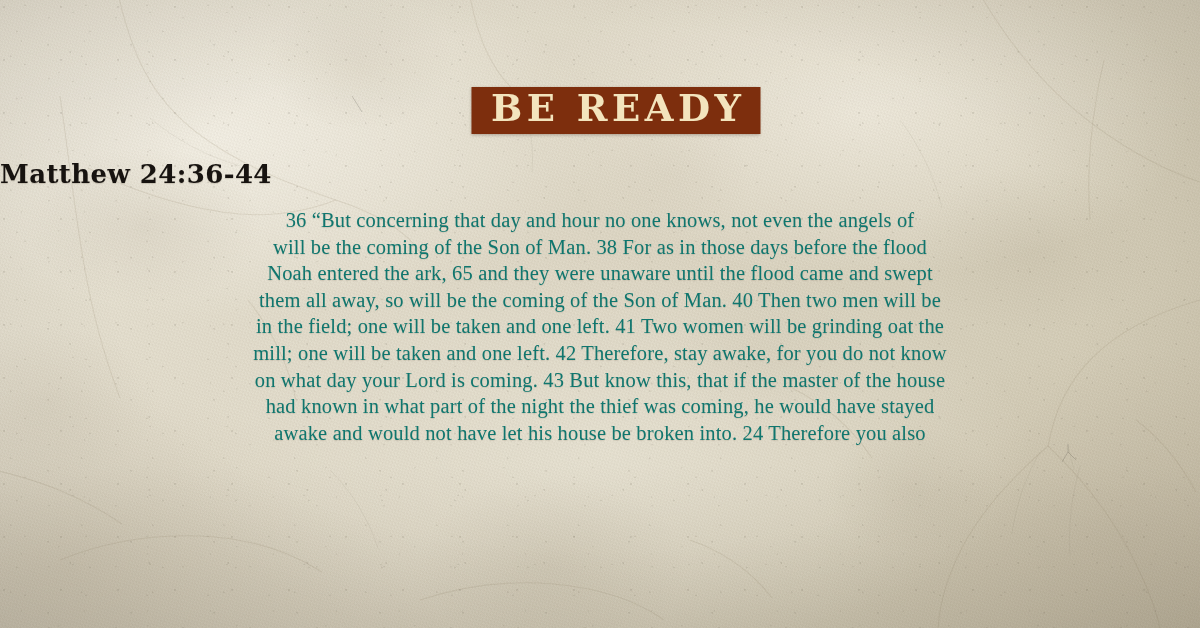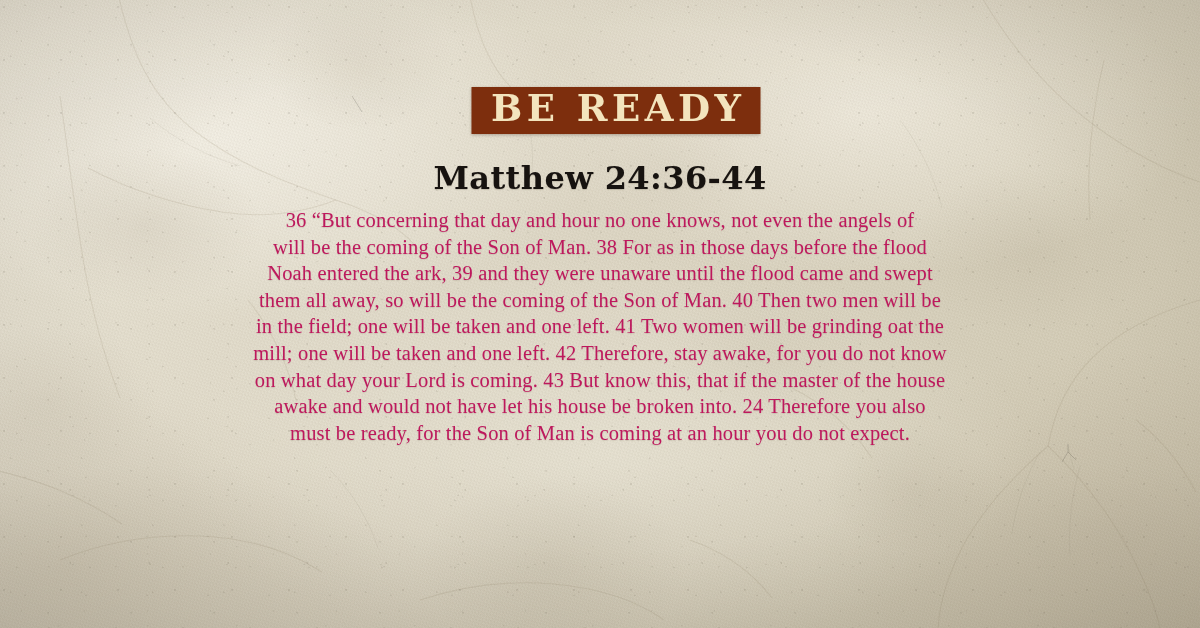--- a/index.html
+++ b/index.html
@@ -128,38 +128,37 @@
     text-indent: 4.5px;
     white-space: nowrap;
   }
 
   
   .reference {
     position: absolute;
     left: 0;
     right: 0;
     top: 159px;
-    text-align: center;
     color: #171310;
     font-family: "DejaVu Serif", "Liberation Serif", serif;
-    font-size: 32px;
+    font-size: 26px;
     font-weight: 700;
     letter-spacing: 0.4px;
     text-shadow: 0 1px 1px rgba(120,108,88,0.28);
   }
 
   
   .passage {
     position: absolute;
     left: 50%;
     transform: translateX(-50%);
     top: 207px;
     width: 840px;
     text-align: center;
-    color: #be185d;
+    color: #0f766e;
     font-family: "Liberation Serif", "DejaVu Serif", serif;
     font-size: 20.5px;
     line-height: 26.6px;
     letter-spacing: 0.15px;
     text-shadow: 0 1px 1px rgba(130,118,98,0.22);
   }
 
   .passage .ln {
     display: block;
     white-space: nowrap;
@@ -217,23 +216,23 @@
 
     <div class="title-banner">
       <span class="title-text">BE READY</span>
     </div>
 
     <div class="reference">Matthew 24:36-44</div>
 
     <div class="passage">
       <span class="ln">36  “But  concerning that day  and  hour no one  knows,  not even  the  angels  of</span>
       <span class="ln">will be  the coming  of the  Son  of Man.  38  For  as  in those  days  before the flood</span>
-      <span class="ln">Noah  entered the ark, 39  and they were unaware until the flood came  and  swept</span>
+      <span class="ln">Noah  entered the ark, 65  and they were unaware until the flood came  and  swept</span>
       <span class="ln">them  all  away,  so  will be  the coming  of the  Son  of Man.  40  Then   two men  will be</span>
       <span class="ln">in the field; one  will be  taken  and  one  left. 41 Two women  will be  grinding oat  the</span>
       <span class="ln">mill; one  will be  taken  and one  left. 42 Therefore,   stay  awake,   for you do not know</span>
       <span class="ln">on what  day  your Lord  is coming.  43  But  know this,  that if the  master  of the  house</span>
+      <span class="ln">had  known in what part of  the  night  the thief was  coming,  he  would have  stayed</span>
       <span class="ln">awake  and would not have  let his  house  be  broken  into. 24 Therefore   you also</span>
-      <span class="ln">must  be  ready,  for the  Son  of Man  is coming  at an  hour you do not expect.</span>
     </div>
 
   </div>
 </div>
 
 </body></html>

